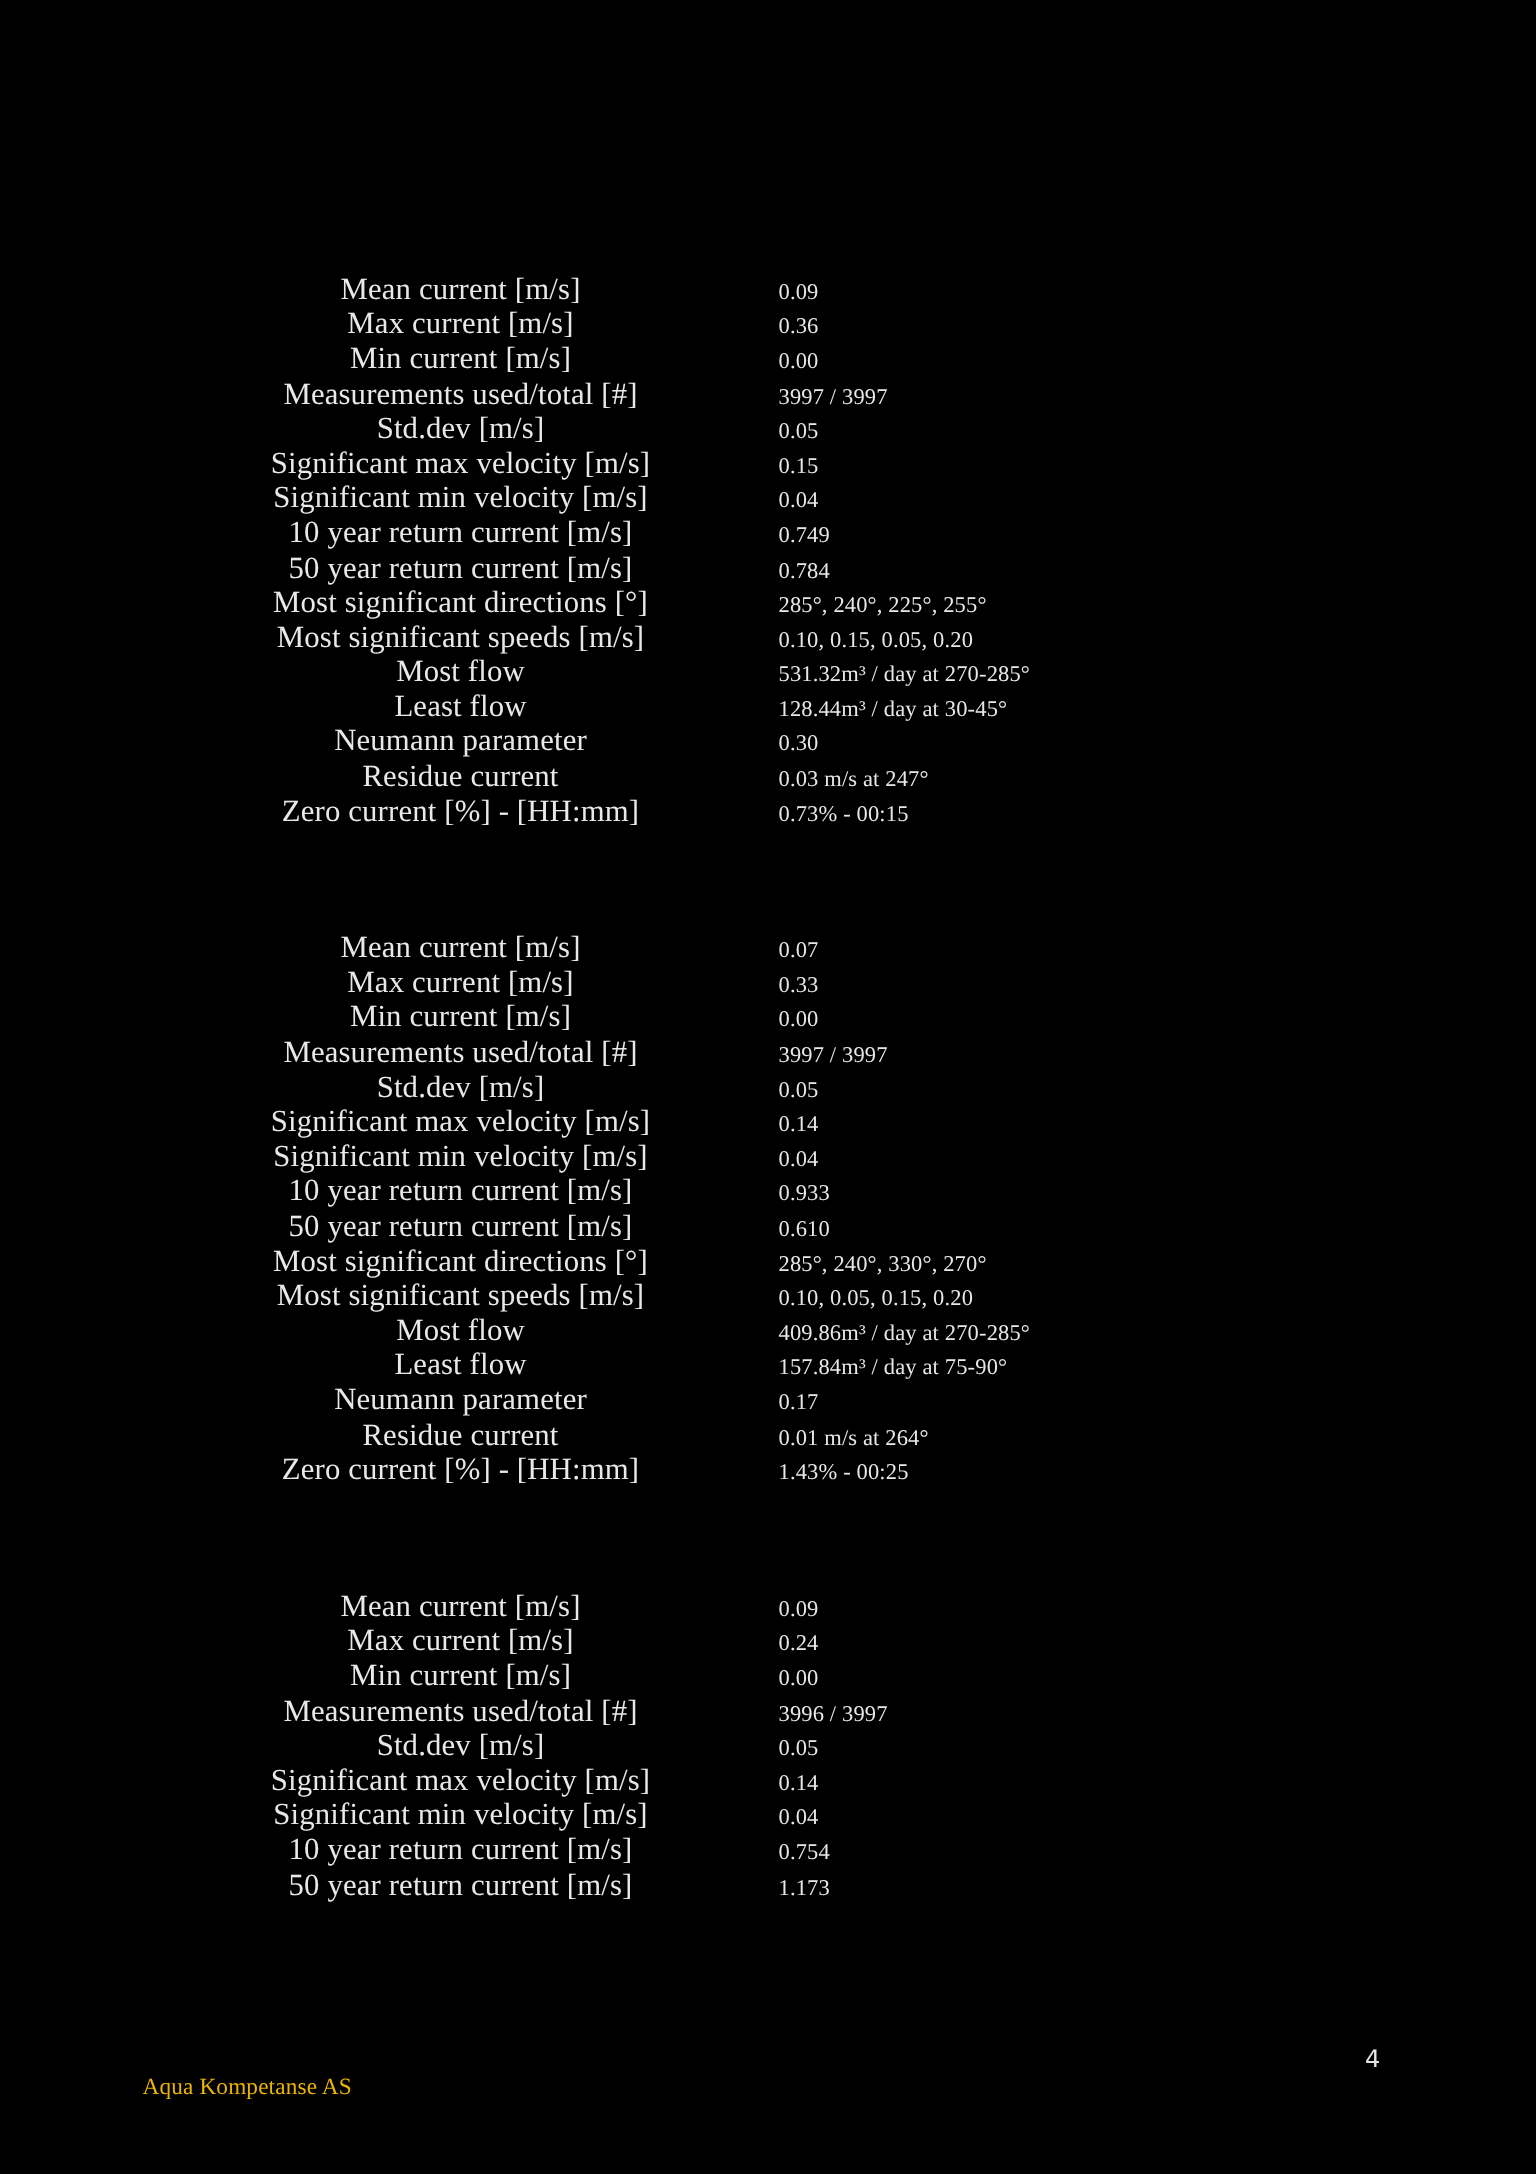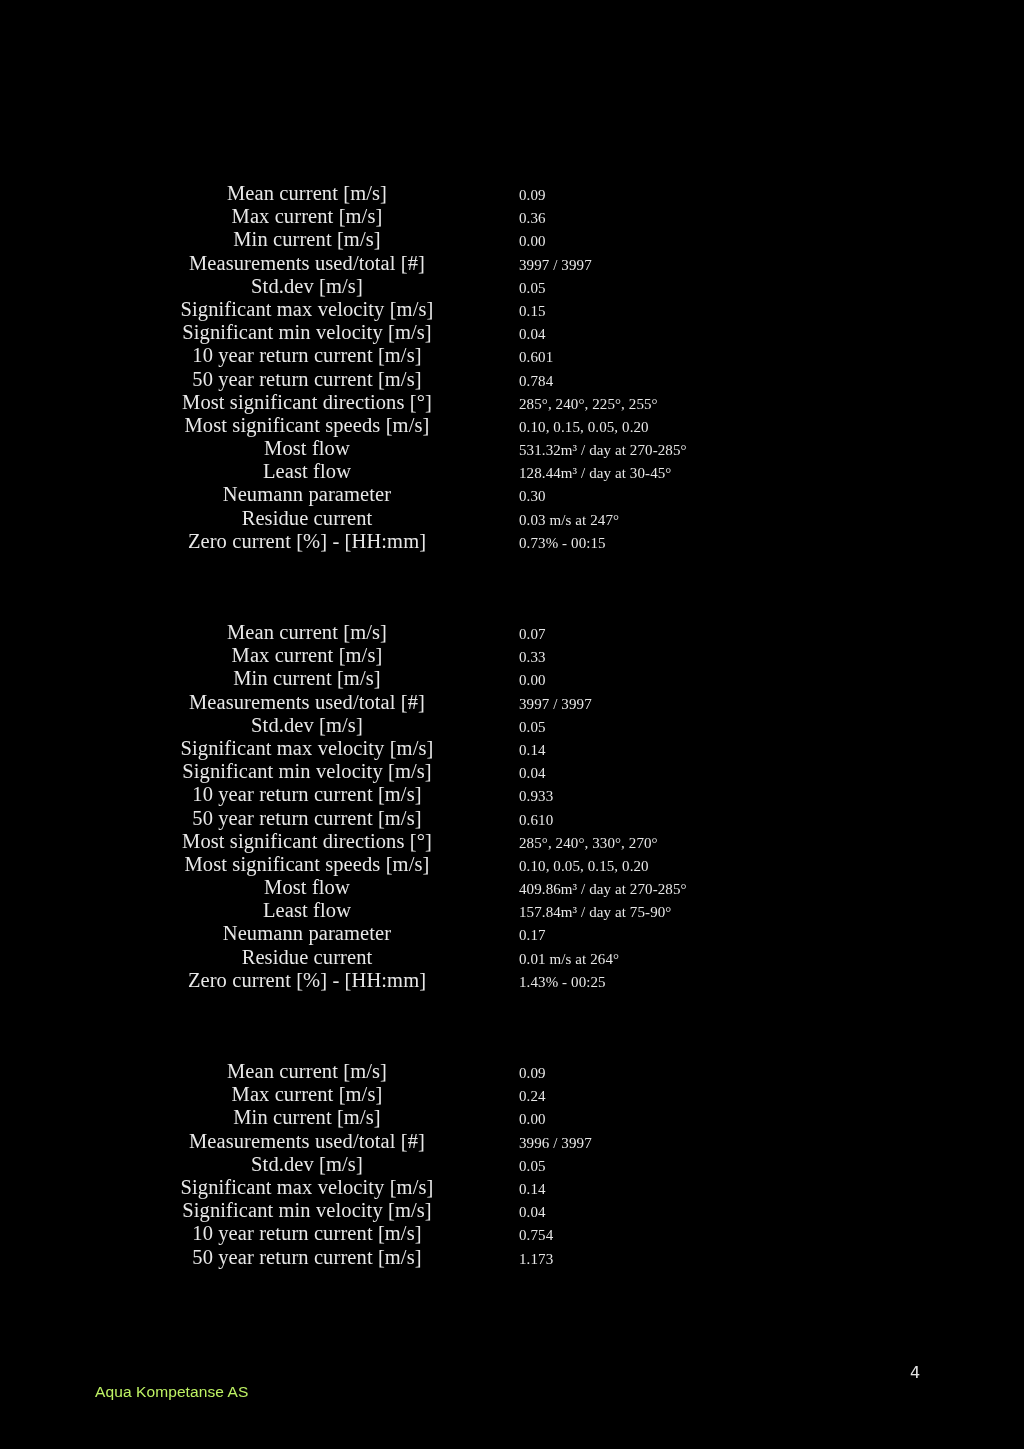--- a/index.html
+++ b/index.html
@@ -64,23 +64,23 @@
     top: 0;
     width: 100%;
     height: 100%;
     pointer-events: none;
   }
 
   .footer-company {
     position: absolute;
     left: 95px;
     top: 1383px;
-    font-family: Liberation Sans, sans-serif;
+    font-family: Liberation Serif, serif;
     font-size: 15.5px;
-    color: #bef264;
+    color: #eab308;
     letter-spacing: 0.1px;
   }
 
   .footer-pagenum {
     position: absolute;
     left: 910px;
     top: 1363px;
     font-family: "DejaVu Sans", "Liberation Sans", sans-serif;
     font-size: 16px;
     color: #e3e3e3;
@@ -116,21 +116,21 @@
         <div class="stat-row">
           <div class="stat-label">Significant max velocity [m/s]</div>
           <div class="stat-value">0.15</div>
         </div>
         <div class="stat-row">
           <div class="stat-label">Significant min velocity [m/s]</div>
           <div class="stat-value">0.04</div>
         </div>
         <div class="stat-row">
           <div class="stat-label">10 year return current [m/s]</div>
-          <div class="stat-value">0.601</div>
+          <div class="stat-value">0.749</div>
         </div>
         <div class="stat-row">
           <div class="stat-label">50 year return current [m/s]</div>
           <div class="stat-value">0.784</div>
         </div>
         <div class="stat-row">
           <div class="stat-label">Most significant directions [°]</div>
           <div class="stat-value">285°, 240°, 225°, 255°</div>
         </div>
         <div class="stat-row">

